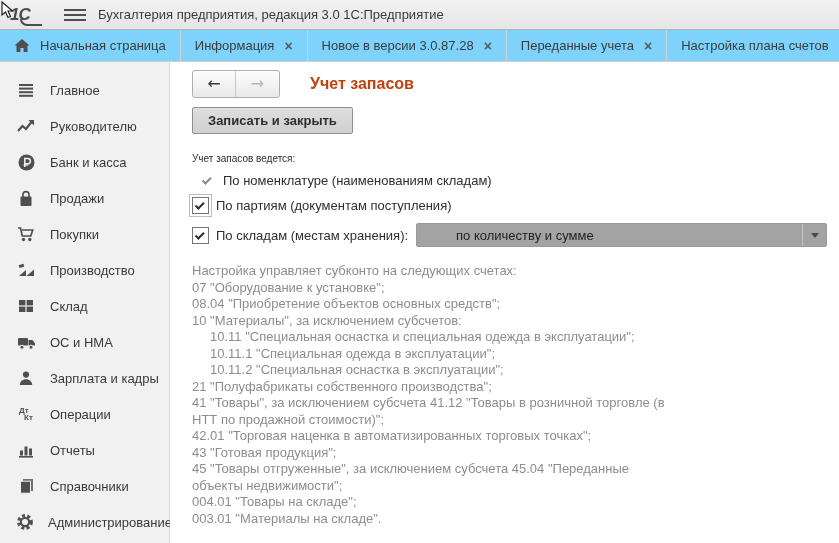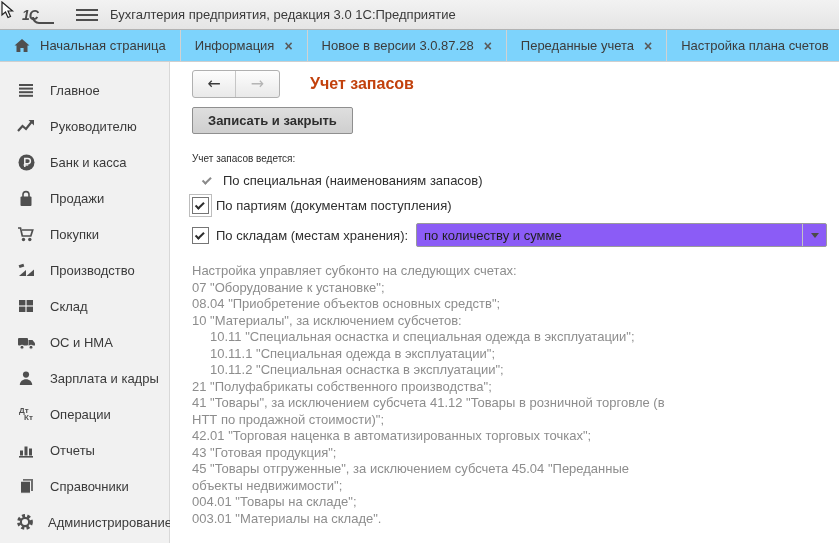--- a/index.html
+++ b/index.html
@@ -4,22 +4,22 @@
 <style>
   * { margin:0; padding:0; box-sizing:border-box; }
   html,body { width:839px; height:543px; overflow:hidden; }
   body { font-family:"Liberation Sans","DejaVu Sans",sans-serif; background:#fff; color:#3c3c3c; }
 
   .app { width:839px; height:543px; display:flex; flex-direction:column; position:relative; }
 
   
   .titlebar { height:30px; flex:0 0 30px; background:linear-gradient(#f2f2f2,#e5e5e5);
               border-bottom:1px solid #b3b3b3; display:flex; align-items:center; }
-  .logo { font-weight:bold; font-size:14px; color:#4c4c4c; letter-spacing:-1px;
-          margin-left:22px; width:40px; position:relative; font-style:italic; }
+  .logo { font-weight:bold; font-size:17px; color:#4c4c4c; letter-spacing:-1px;
+          margin-left:10px; width:40px; position:relative; font-style:italic; }
   .logo .swoosh { position:absolute; left:10px; bottom:-1px; width:22px; height:7px;
           border-bottom:2px solid #4c4c4c; border-left:2px solid #4c4c4c; border-radius:0 0 0 10px; }
   .cursor-svg { position:absolute; left:1px; top:1px; z-index:5; }
   .mainmenu { width:22px; margin:0 12px 0 14px; cursor:pointer; }
   .mainmenu div { height:2px; background:#4f4f4f; margin:3px 0; }
   .win-title { font-size:13px; color:#3a3a3a; }
 
   
   .tabbar { height:32px; flex:0 0 32px; background:#7dd3fc; border-bottom:1px solid #cfcfcf;
             display:flex; overflow:hidden; }
@@ -62,21 +62,21 @@
   .opt { display:flex; align-items:center; margin-top:9px; font-size:13px; color:#2e2e2e; }
   .checkmark { width:9px; height:5px; border-left:2px solid #8a8a8a; border-bottom:2px solid #8a8a8a;
                transform:rotate(-45deg) translateY(-1px); display:inline-block; }
   .static-check { width:17px; display:inline-flex; justify-content:center; margin:0 7px 0 7px; }
   .cb { width:17px; height:17px; background:#fff; border:1px solid #757575; display:inline-flex;
         align-items:center; justify-content:center; margin-right:7px; cursor:pointer; position:relative; }
   .cb .checkmark { border-color:#2e2e2e; }
   .cb.focused { outline:1px solid #bdbdbd; outline-offset:2px; }
 
   .combo { flex:1; height:24px; margin-left:8px; margin-right:12px; border:1px solid #9a9a9a;
-           border-radius:2px; background:#8b5cf6; display:flex; align-items:center; cursor:pointer; }
+           border-radius:2px; background:#a3a3a3; display:flex; align-items:center; cursor:pointer;padding-left:32px; }
   .combo-val { flex:1; font-size:13px; color:#1f1f1f; padding-left:7px; }
   .combo-btn { width:24px; height:100%; border-left:1px solid #c4c4c4; display:flex;
                align-items:center; justify-content:center; }
   .tri { width:0; height:0; border-left:4px solid transparent; border-right:4px solid transparent;
          border-top:5px solid #4a4a4a; }
 
   .note { margin-top:16px; width:478px; font-size:13px; line-height:16.5px; color:#8d8d8d; }
   .acct-line.indent { text-indent:18px; }
 
   svg .fill { fill:#4f4f4f; }
@@ -278,21 +278,21 @@
       </div>
 
       <button class="save-btn">Записать и закрыть</button>
 
       <div class="section-label">Учет запасов ведется:</div>
 
       <div class="opt">
         <span class="static-check">
             <span class="checkmark"></span>
           </span>
-        <span>По специальная (наименованиям запасов)</span>
+        <span>По номенклатуре (наименованиям складам)</span>
       </div>
 
       <div class="opt">
         <span class="cb focused">
             <span class="checkmark"></span>
           </span>
         <span>По партиям (документам поступления)</span>
       </div>
 
       <div class="opt">

